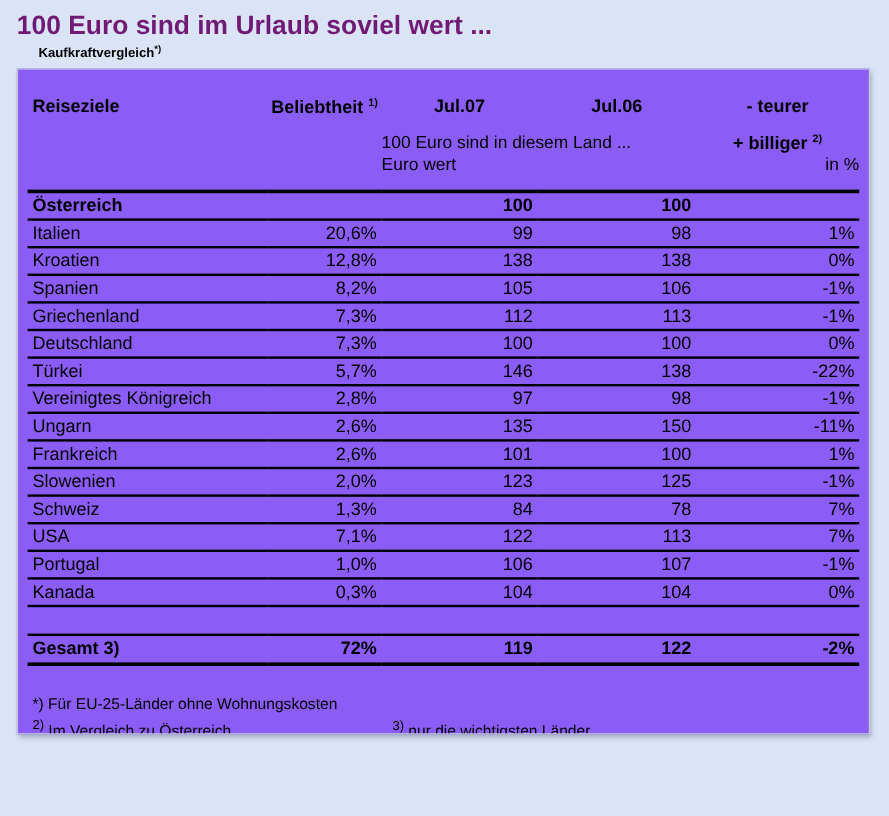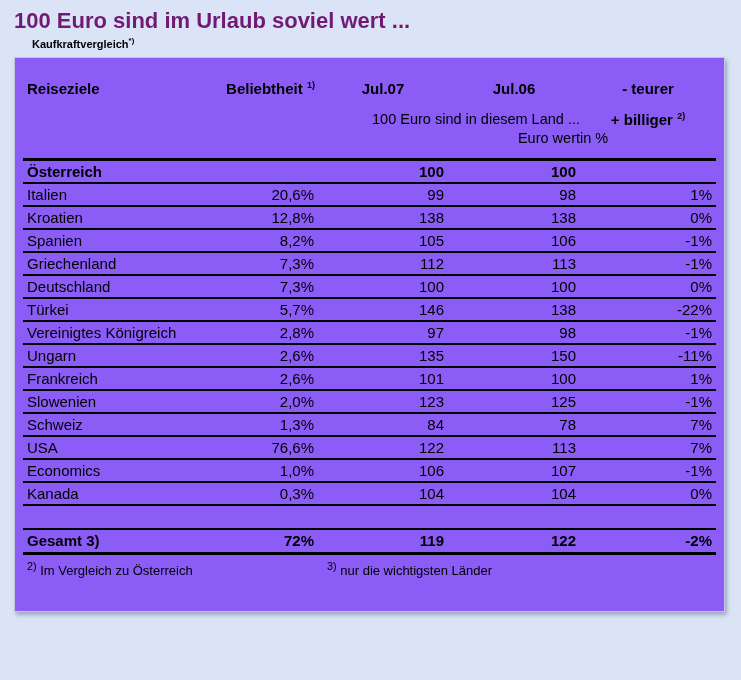--- a/index.html
+++ b/index.html
@@ -36,22 +36,22 @@
   col.c1 { width: 200px; } col.c2 { width: 95px; }
   col.c3 { width: 130px; } col.c4 { width: 132px; } col.c5 { width: 136px; }
   thead th { font-weight: bold; padding: 0; font-size: 15px; }
   .th-top { vertical-align: top; padding-top: 12px; }
   .th-left { text-align: left; padding-left: 4px; }
   .th-center { text-align: center; }
   th sup, td sup { font-size: 9px; }
   tr.hrow1 th { height: 28px; }
   tr.hrow2 th { height: 22px; }
   tr.hrow3 th { height: 28px; vertical-align: top; }
-  .th-span { font-weight: normal; text-align: right; font-size: 14.5px; }
-  .th-inpct { font-weight: normal; text-align: left; font-size: 14.5px; margin-top: 10px; }
+  .th-span { font-weight: normal; text-align: left; font-size: 14.5px; }
+  .th-inpct { font-weight: normal; text-align: right; font-size: 14.5px; margin-top: 10px; }
   tbody.main-body td {
     border-bottom: 2px solid #000;
     height: 19px; line-height: 19px;
   }
   tbody.main-body tr:first-child td { border-top: 3px solid #000; }
   td.land { text-align: left; padding-left: 4px; }
   td.num  { text-align: right; padding-right: 4px; }
   tr.row-bold td { font-weight: bold; }
   tbody.total-body tr.spacer td { border: none; height: 20px; }
   tbody.total-body tr.total td {
@@ -177,27 +177,27 @@
         </tr>
         <tr>
           <td class="land">Schweiz</td>
           <td class="num">1,3%</td>
           <td class="num">84</td>
           <td class="num">78</td>
           <td class="num">7%</td>
         </tr>
         <tr>
           <td class="land">USA</td>
-          <td class="num">76,6%</td>
+          <td class="num">7,1%</td>
           <td class="num">122</td>
           <td class="num">113</td>
           <td class="num">7%</td>
         </tr>
         <tr>
-          <td class="land">Economics</td>
+          <td class="land">Portugal</td>
           <td class="num">1,0%</td>
           <td class="num">106</td>
           <td class="num">107</td>
           <td class="num">-1%</td>
         </tr>
         <tr>
           <td class="land">Kanada</td>
           <td class="num">0,3%</td>
           <td class="num">104</td>
           <td class="num">104</td>
@@ -211,18 +211,19 @@
       <tr class="total">
         <td class="land">Gesamt 3)</td>
         <td class="num">72%</td>
         <td class="num">119</td>
         <td class="num">122</td>
         <td class="num">-2%</td>
       </tr>
     </tbody>
   </table>
 
+  <div class="note-star">*) Für EU-25-Länder ohne Wohnungskosten</div>
   <div class="fn-row">
     <span><sup>2)</sup><span> Im Vergleich zu Österreich</span></span>
     <span class="fn3"><sup>3)</sup><span> nur die wichtigsten Länder</span></span>
   </div>
 
 </div>
 
 </body></html>

